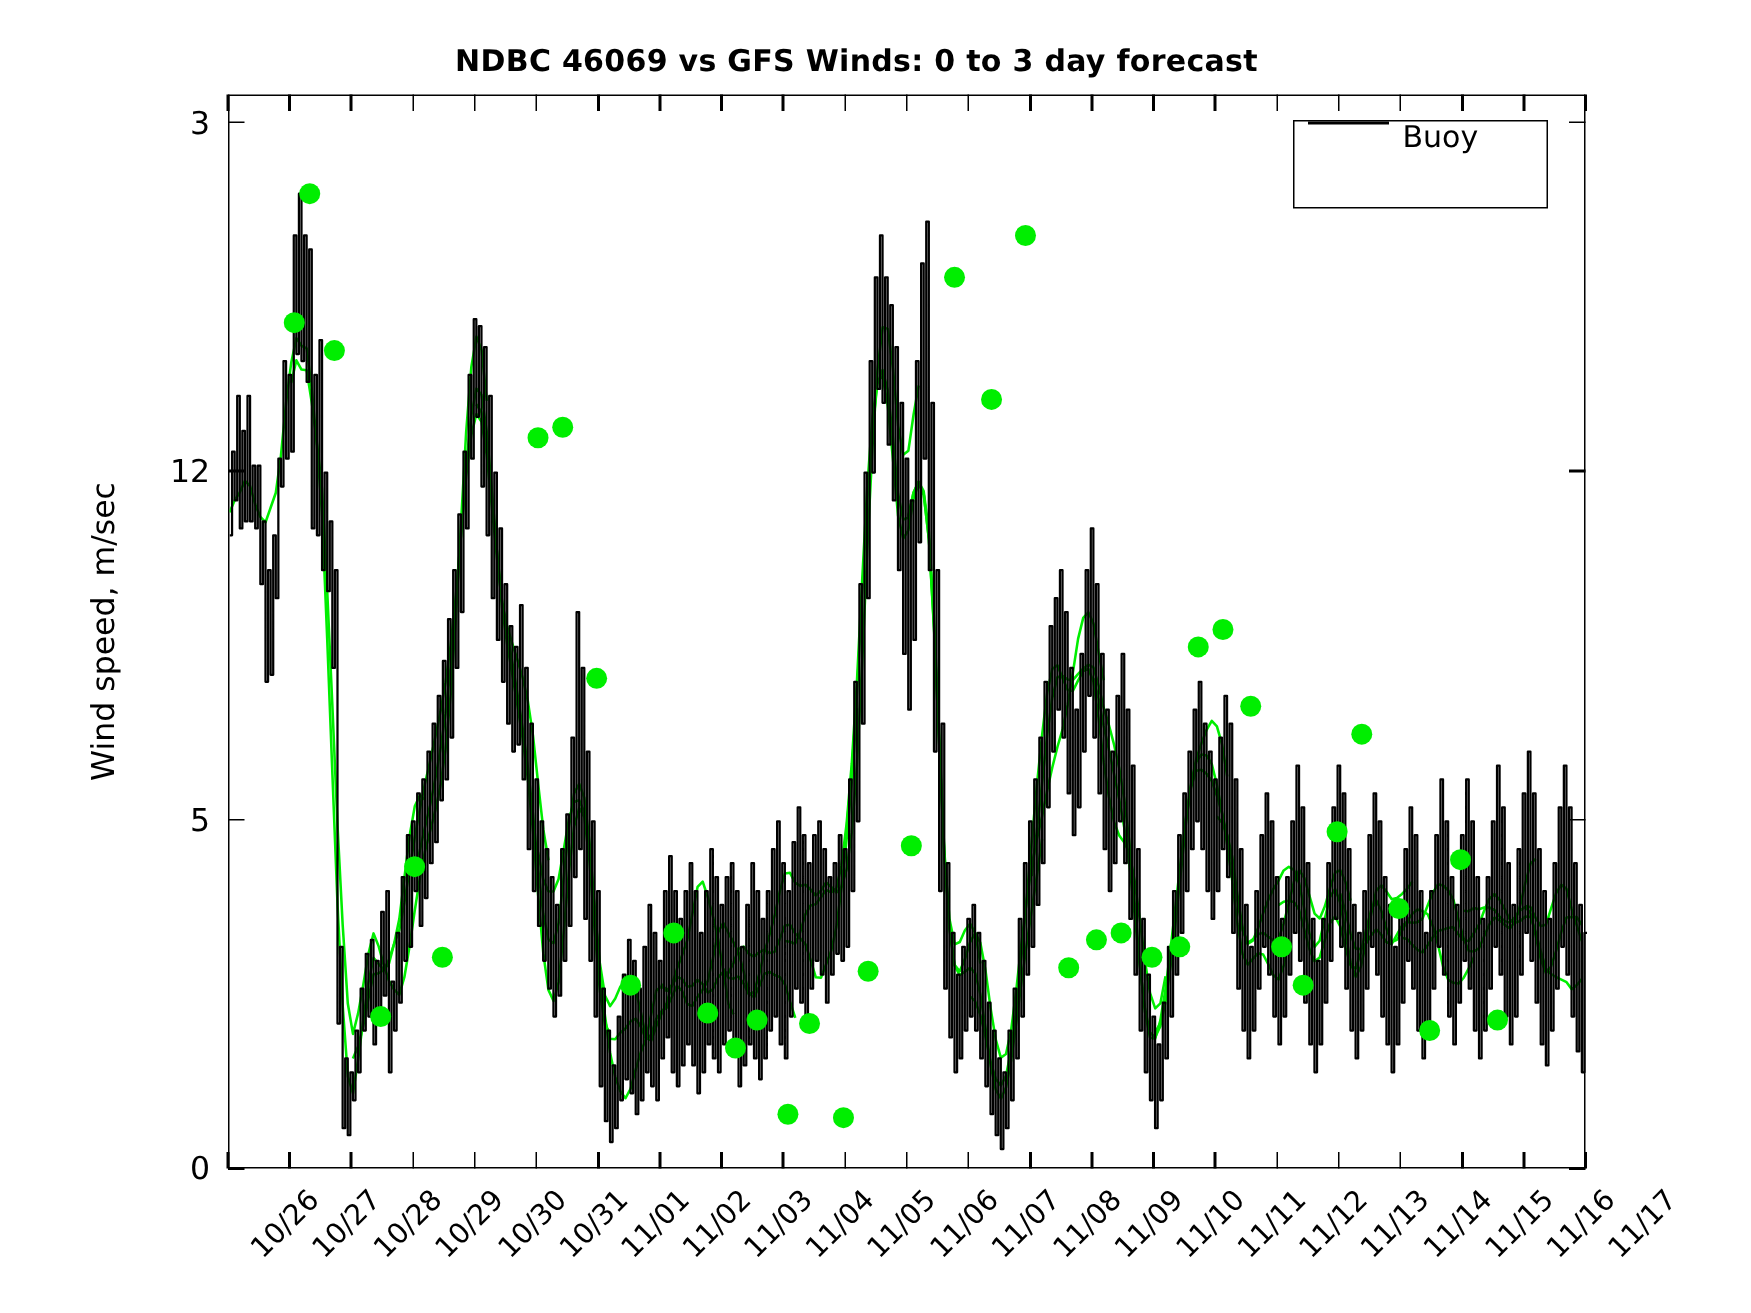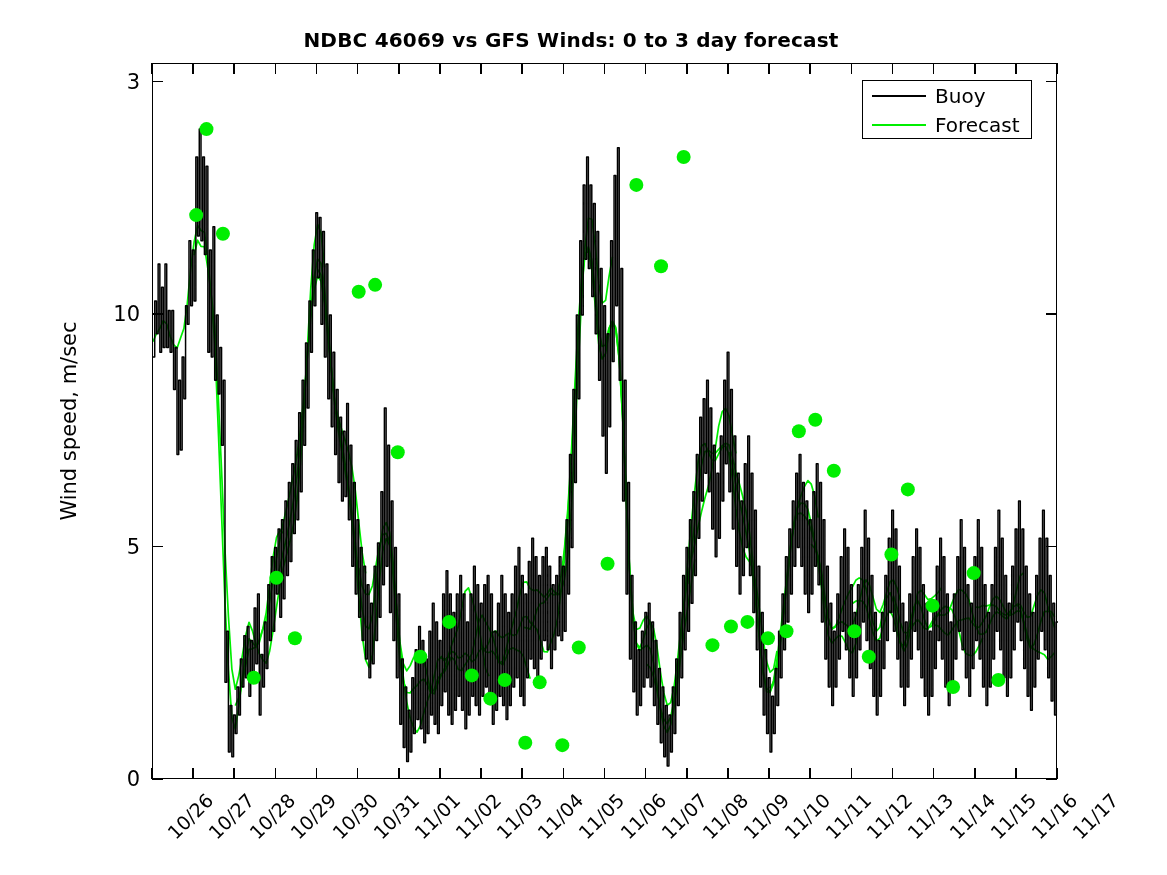--- a/index.html
+++ b/index.html
@@ -28,21 +28,21 @@
   .xtick-mark{position:absolute;width:1.6px;height:11px;background:#000;}
   .xtl{
     position:absolute;font-size:19px;color:#000;font-family:"DejaVu Sans",sans-serif;
     white-space:nowrap;transform:rotate(-45deg);transform-origin:right top;
   }
   #legend{
     position:absolute;left:862px;top:80px;width:170px;height:59px;
     border:1.6px solid #000;background:#ffffff;box-sizing:border-box;
     padding:0;z-index:20;
   }
-  .legend-row{display:flex;align-items:center;height:29px;padding-left:9px;}
+  .legend-row{display:flex;height:29px;padding-left:9px;}
   .legend-line{width:54px;height:0;border-top-width:2.2px;border-top-style:solid;margin-right:9px;}
   .legend-text{font-size:20px;color:#000;font-family:"DejaVu Sans",sans-serif;line-height:1;}
 </style>
 </head>
 <body>
 
 <div id="figure">
 
   <div id="chart-title">NDBC 46069 vs GFS Winds: 0 to 3 day forecast</div>
 
@@ -50,21 +50,21 @@
     <div id="y-axis-label">Wind speed, m/sec</div>
   </div>
 
   <div id="y-ticks">
       <div class="ytl" style="left: 90px; top: 779px;">0</div>
       <div class="ytick-mark" style="left: 152px; top: 778.2px;"></div>
       <div class="ytick-mark" style="left: 1046px; top: 778.2px;"></div>
       <div class="ytl" style="left: 90px; top: 546.532px;">5</div>
       <div class="ytick-mark" style="left: 152px; top: 545.732px;"></div>
       <div class="ytick-mark" style="left: 1046px; top: 545.732px;"></div>
-      <div class="ytl" style="left: 90px; top: 314.065px;">10</div>
+      <div class="ytl" style="left: 90px; top: 314.065px;">12</div>
       <div class="ytick-mark" style="left: 152px; top: 313.265px;"></div>
       <div class="ytick-mark" style="left: 1046px; top: 313.265px;"></div>
       <div class="ytl" style="left: 90px; top: 81.5974px;">3</div>
       <div class="ytick-mark" style="left: 152px; top: 80.7974px;"></div>
       <div class="ytick-mark" style="left: 1046px; top: 80.7974px;"></div>
     </div>
   <div id="x-ticks">
       <div class="xtick-mark" style="left: 151.2px; top: 768px;"></div>
       <div class="xtick-mark" style="left: 151.2px; top: 63px;"></div>
       <div class="xtl" style="left: 147px; top: 789px;">10/26</div>
@@ -206,19 +206,15 @@
           <circle cx="845.35" cy="616.04" r="7" fill="#00ee00"></circle>
         </g>
     </svg>
   </div>
 
   <div id="legend">
     <div class="legend-row">
       <span class="legend-line" id="leg-line-0" style="border-top-color: rgb(0, 0, 0);"></span>
       <span class="legend-text">Buoy</span>
     </div>
-    <div class="legend-row">
-      <span class="legend-line" id="leg-line-1" style="border-top-color: rgb(0, 238, 0);"></span>
-      <span class="legend-text">Forecast</span>
-    </div>
   </div>
 
 </div>
 
 </body></html>

